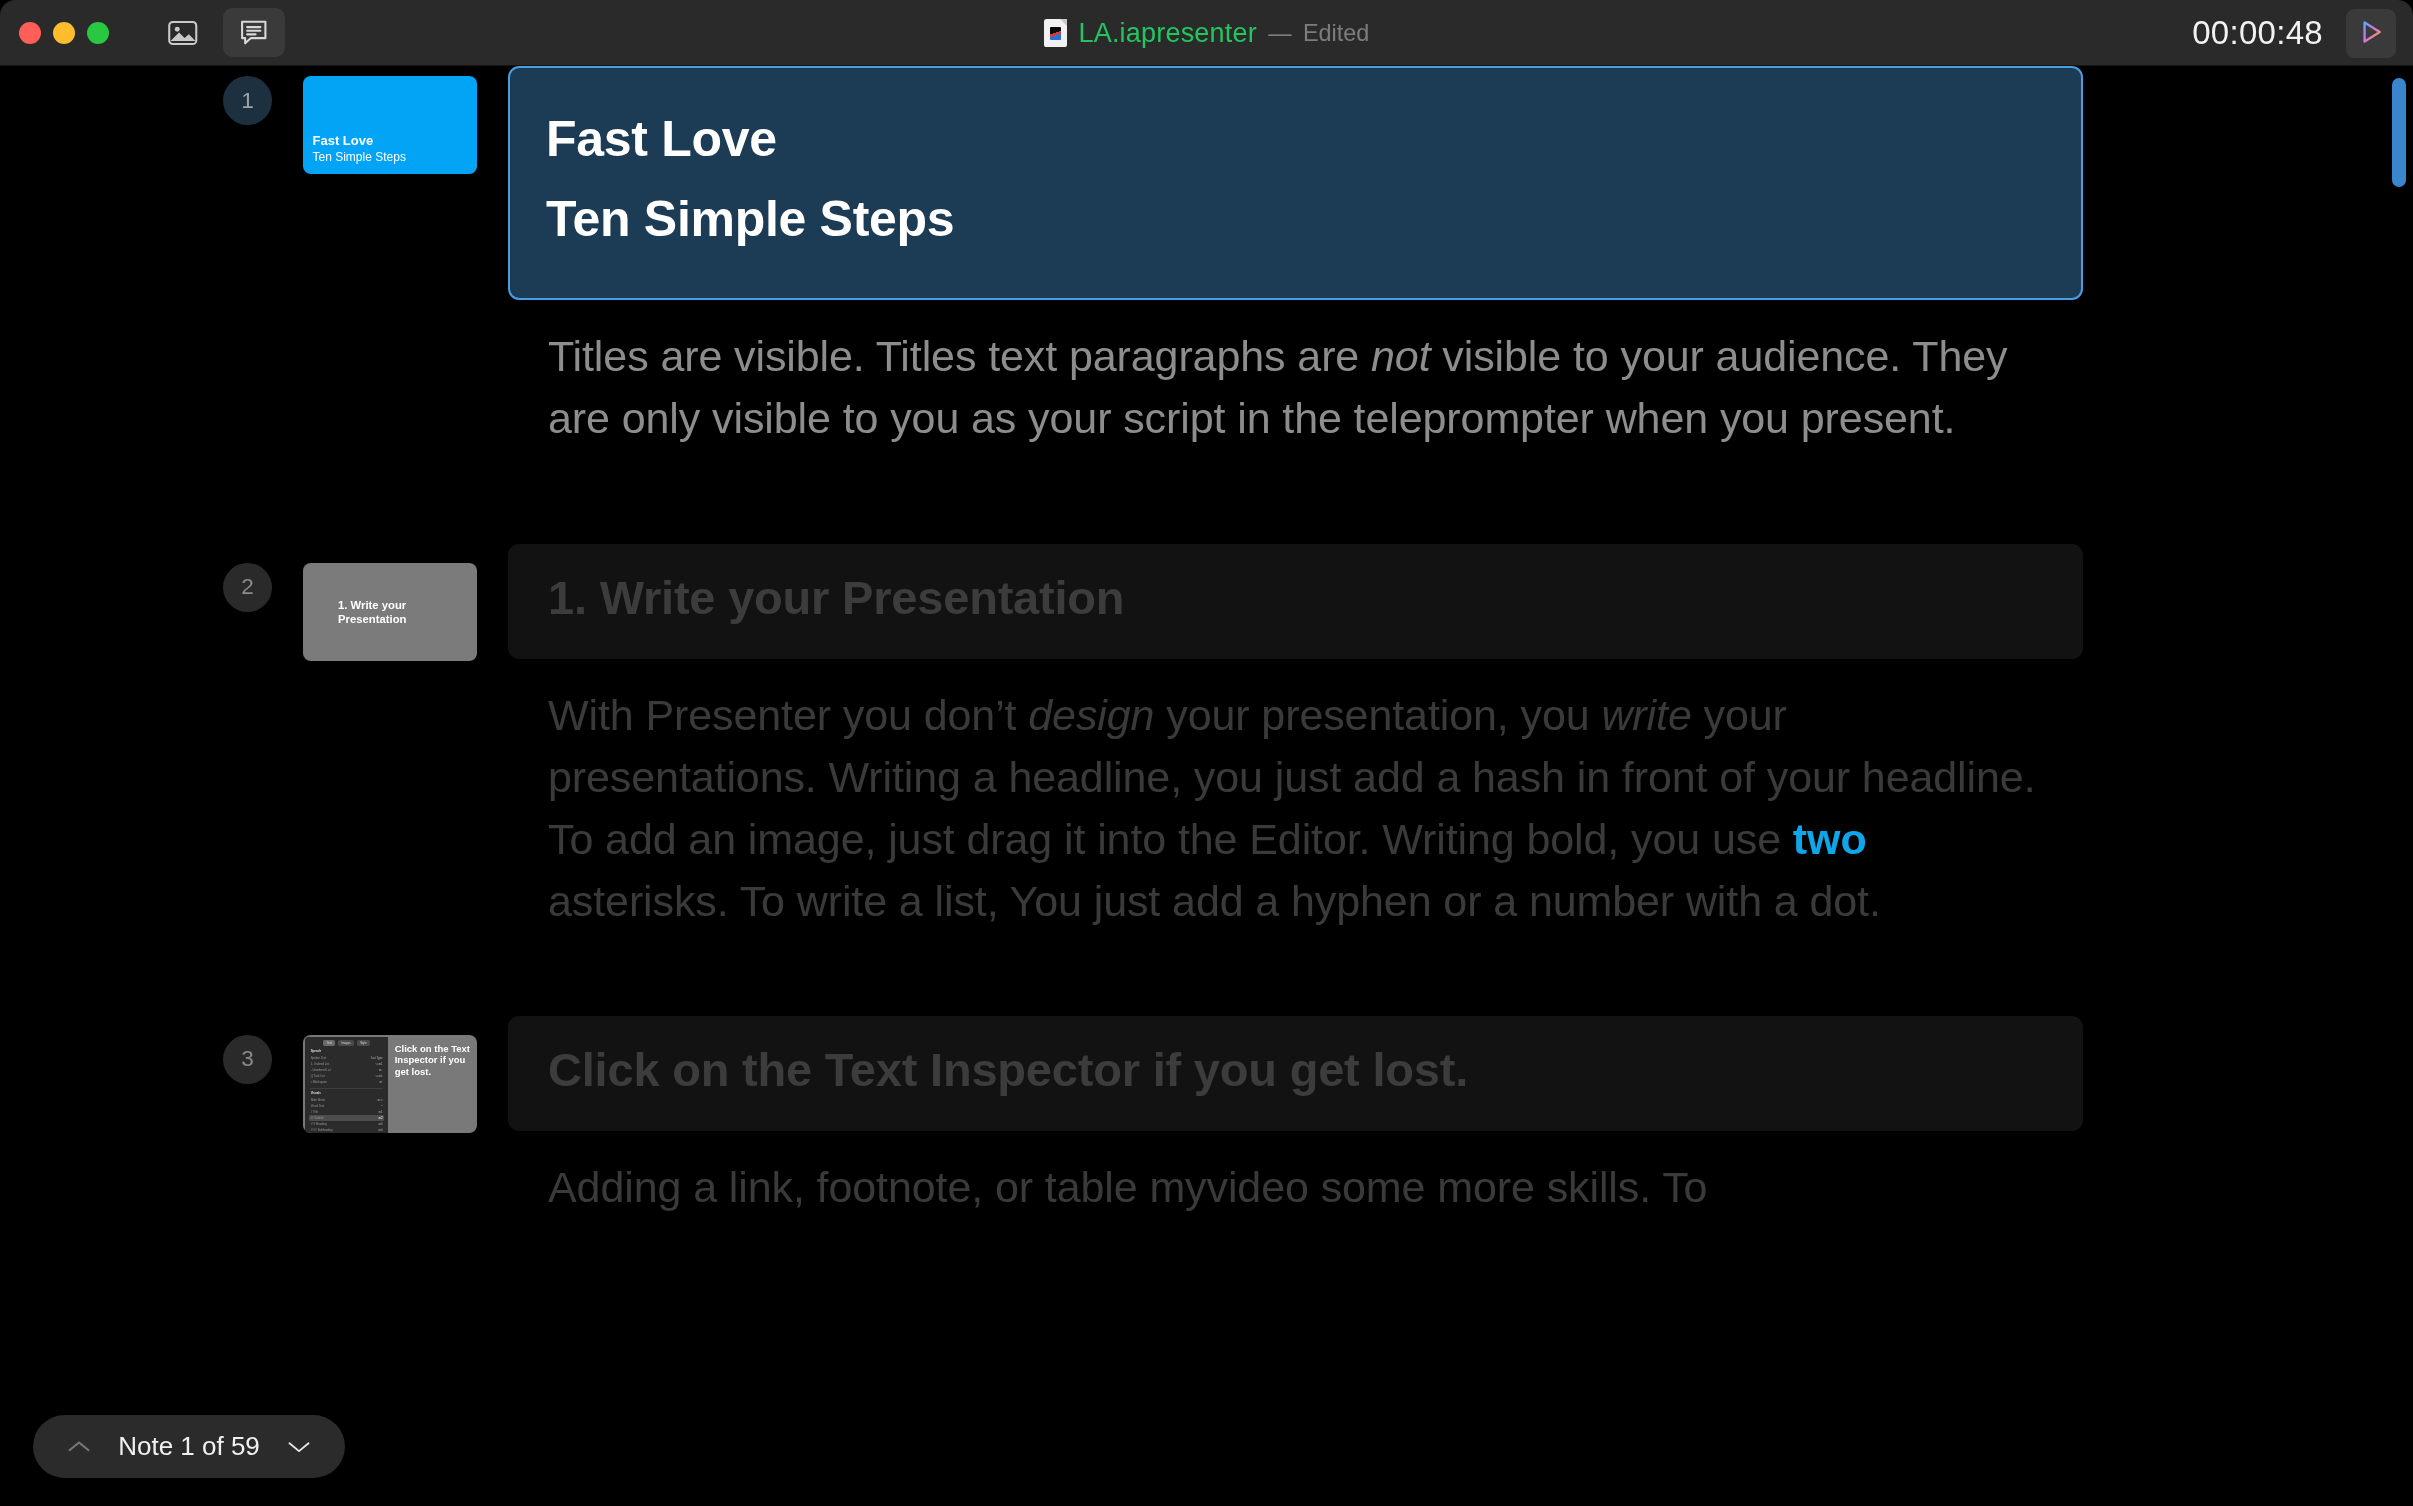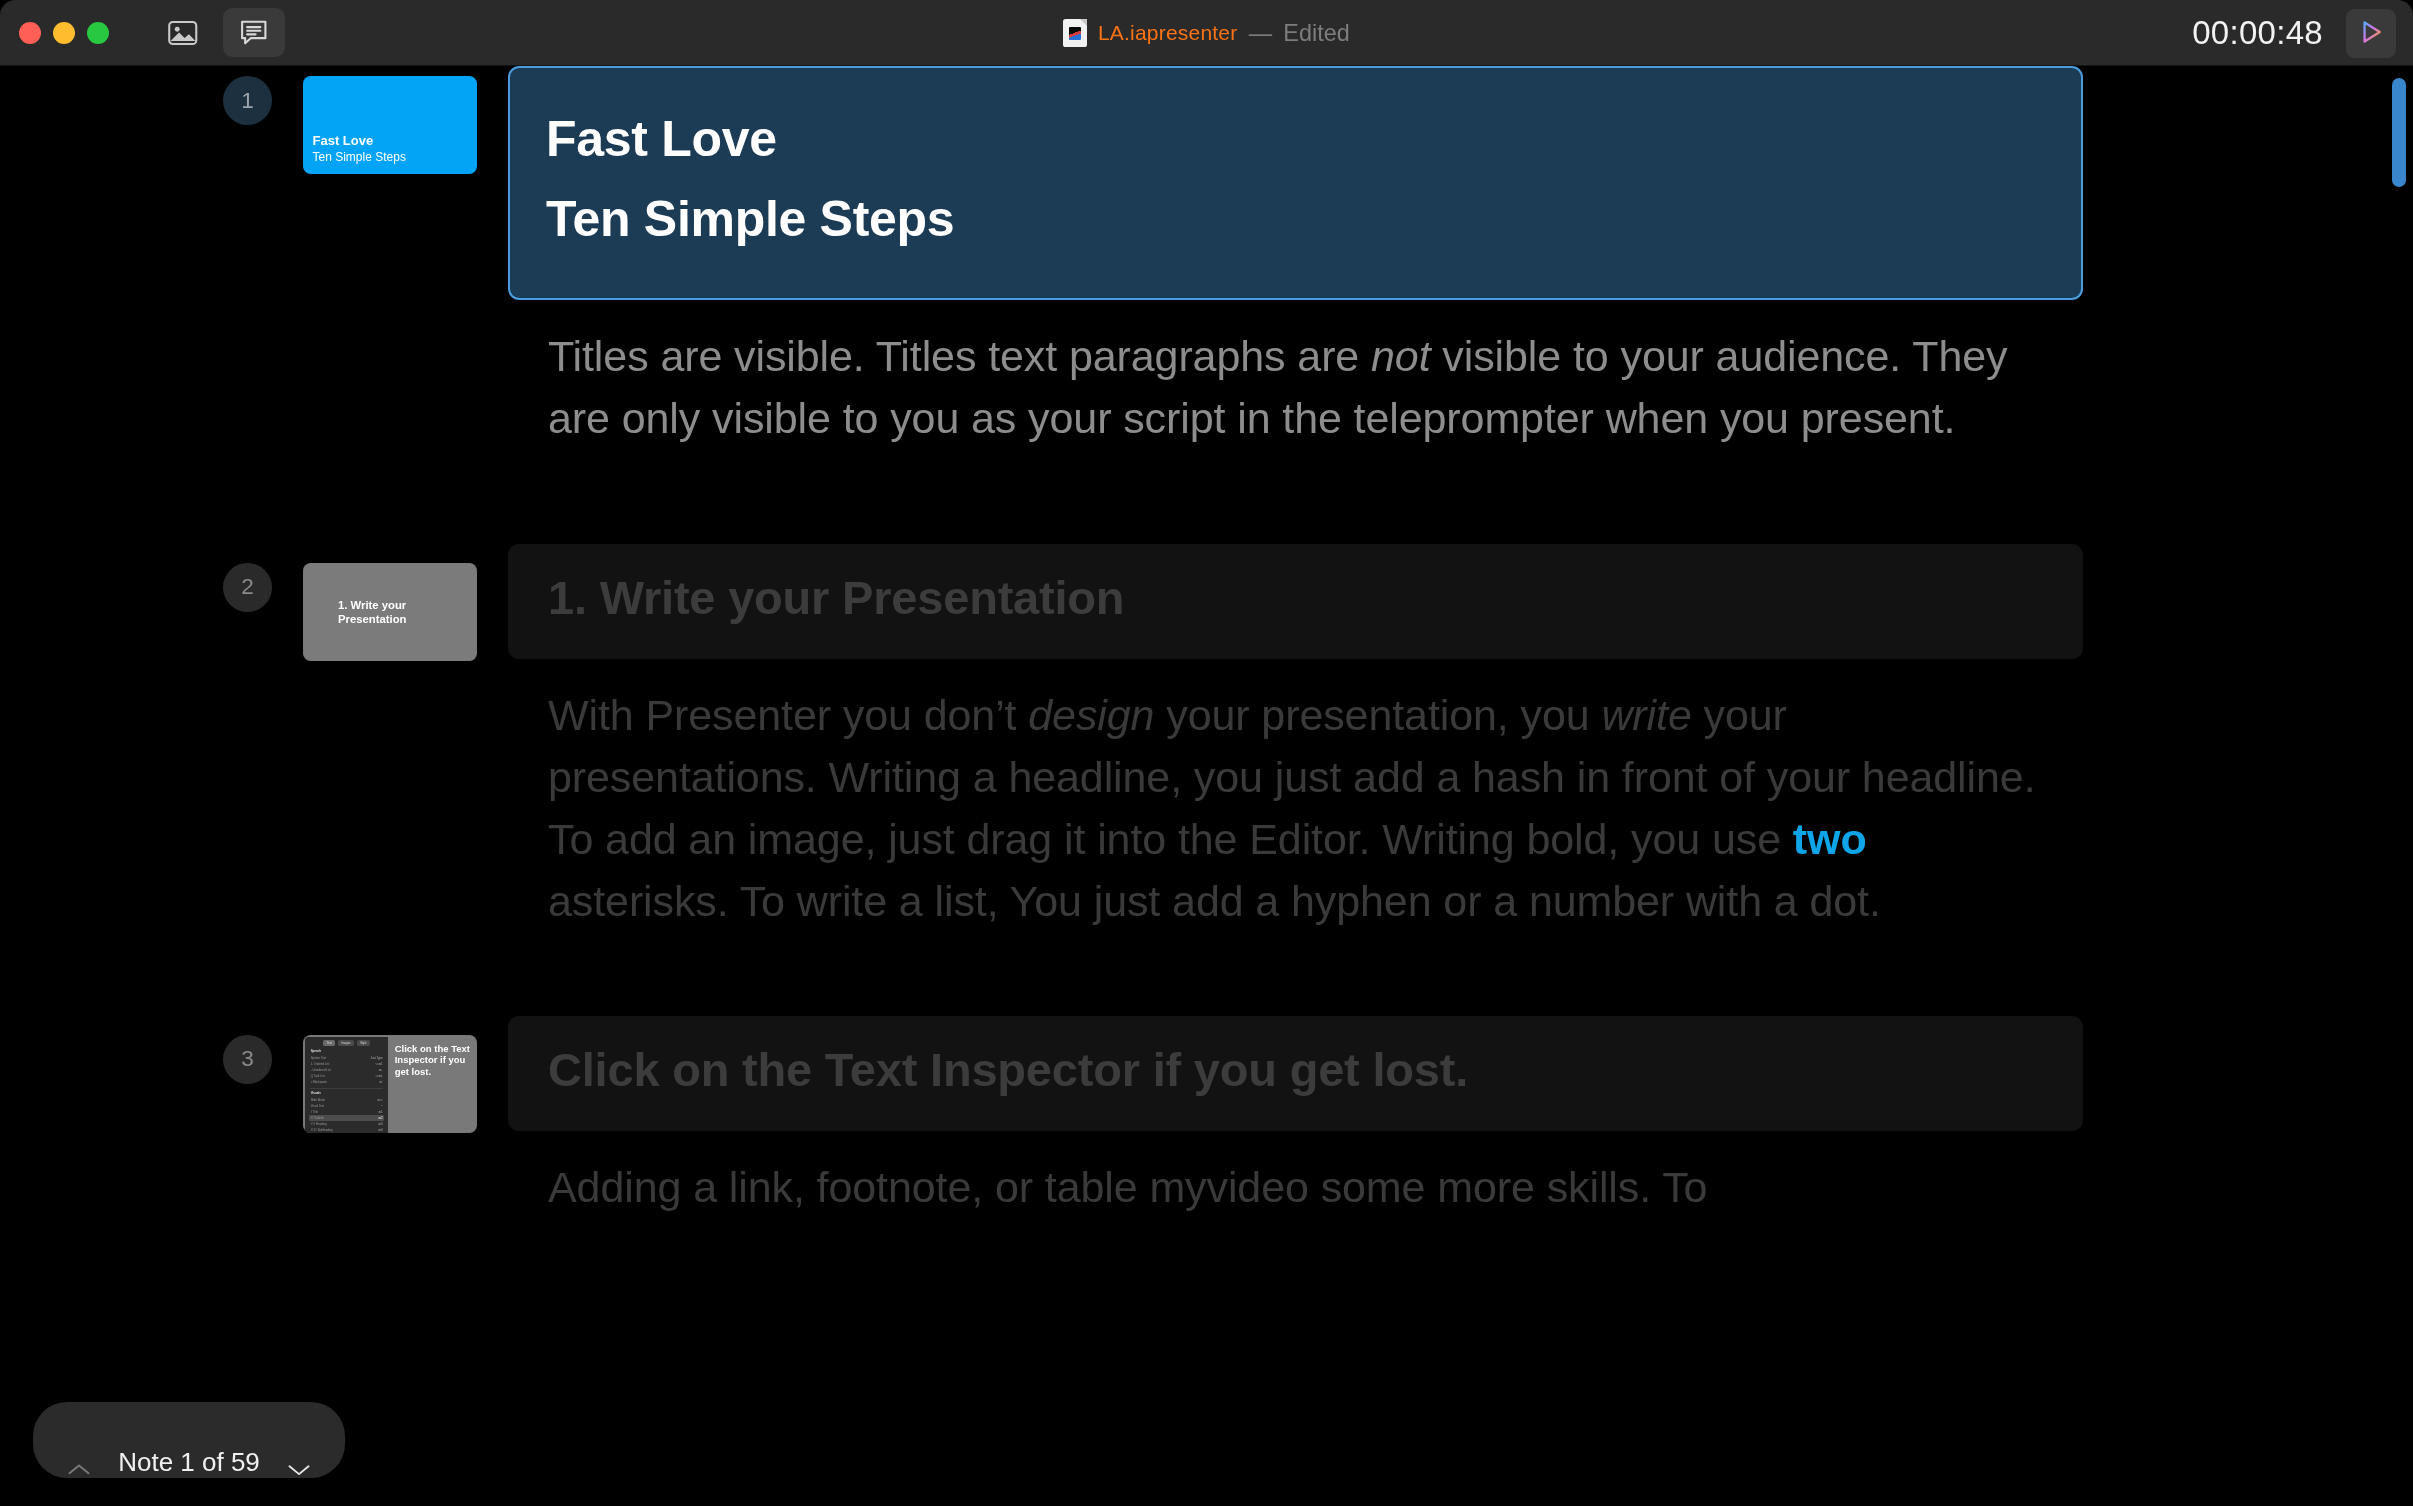--- a/index.html
+++ b/index.html
@@ -64,21 +64,21 @@
     border-style: solid;
     border-color: transparent #c9c9c9 transparent transparent;
   }
   .doc-icon .glyph {
     width: 11.3px; height: 13px;
     background: linear-gradient(160deg,#0a0a0a 0%, #0a0a0a 45%, #d63a3a 45%, #d63a3a 62%, #2a6fd4 62%, #2a6fd4 100%);
     border-radius: 0.9px;
     margin-top: 1.7px;
   }
   .doc-title {
-    font-size: 21px; color: #f97316; font-weight: 500; letter-spacing: 0.2px;
+    font-size: 27px; color: #22c55e; font-weight: 500; letter-spacing: 0.2px;
   }
   .doc-dash { font-size: 23.4px; color: #7d7d7d; }
   .doc-edited { font-size: 23.4px; color: #7d7d7d; }
 
   .tb-right {
     position: absolute; right: 17.4px; top: 0; height: 66px;
     display: flex; align-items: center; gap: 22.6px;
   }
   .timer {
     font-size: 33px; color: #f2f2f2; letter-spacing: 0.3px;
@@ -200,24 +200,24 @@
   .scrollbar {
     position: absolute; right: 7px; top: 78px;
     width: 14px; height: 109px;
     background: #3a86cd;
     border-radius: 7px;
   }
 
   
   .pill {
     position: absolute;
-    height: 76px;
+    height: 63px;
     background: #2b2b2b;
     border-radius: 34px;
-    display: flex; align-items: flex-end; justify-content: space-between;
+    display: flex; align-items: center; justify-content: space-between;
     color: #f0f0f0;
     font-size: 26px;
     margin-top: 40px;
   }
   .pill-note { left: 33px; bottom: 28px; width: 312px; padding: 0 26px; }
   .pill-slide { right: 33px; bottom: 28px; width: 323px; padding: 0 26px; }
   .pill .label { flex: 1; text-align: center; }
   .chev { width: 40px; display: flex; align-items: center; justify-content: center; }
   .chev.dimmed svg { opacity: .42; }
 </style>

